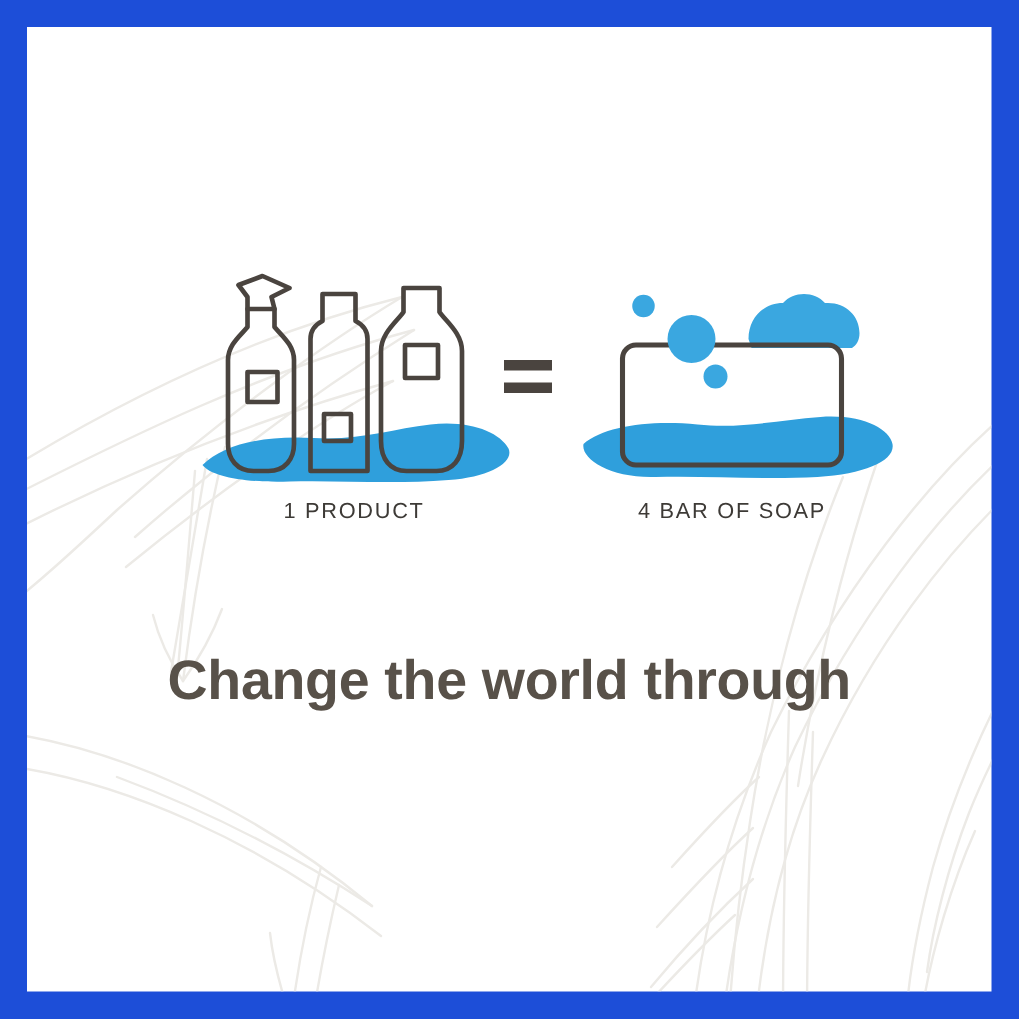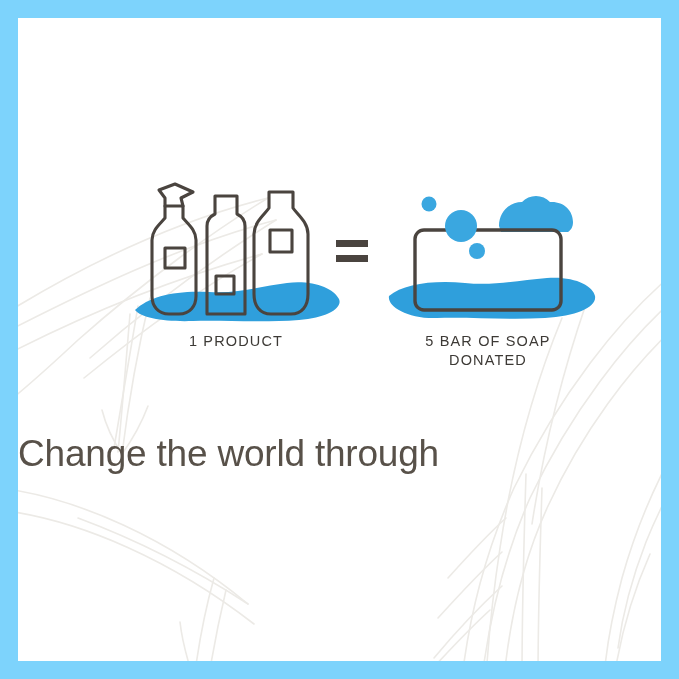--- a/index.html
+++ b/index.html
@@ -4,21 +4,21 @@
 <style>
   html, body {
     margin: 0;
     padding: 0;
     background: #ffffff;
   }
   #canvas {
     position: relative;
     width: 679px;
     height: 679px;
-    background: #7dd3fc;
+    background: #1d4ed8;
     overflow: hidden;
     font-family: "Liberation Sans", sans-serif;
   }
   
   #panel {
     position: absolute;
     left: 18px;
     top: 18px;
     width: 643px;
     height: 643px;
@@ -87,24 +87,24 @@
   }
   .eq-bar.top { top: 0; }
   .eq-bar.bottom { top: 15px; }
 
   
   #headline {
     position: absolute;
     left: 0;
     top: 412px;
     width: 643px;
-    text-align: left;
+    text-align: center;
     color: #585149;
     font-size: 37px;
-    font-weight: 400;
+    font-weight: 700;
     line-height: 47px;
     letter-spacing: -0.2px;
   }
   #headline span { display: block; }
 </style>
 </head>
 <body>
 
 <div id="canvas">
 
@@ -232,22 +232,21 @@
                    C 134 152, 98 149, 64 150
                    C 34 151, 14 138, 16 128 Z" fill="#2f9fdc"></path>
 
           <rect x="42" y="62" width="146" height="80" rx="9" ry="9" fill="none" stroke="#4a443f" stroke-width="3.4"></rect>
 
           <circle cx="56" cy="36" r="7.5" fill="#3aa7e0"></circle>
           <circle cx="88" cy="58" r="16" fill="#3aa7e0"></circle>
           <circle cx="104" cy="83" r="8" fill="#3aa7e0"></circle>
         </svg>
         <div class="icon-caption">
-          <span>5 BAR OF SOAP</span>
-          <span>DONATED</span>
+          <span>4 BAR OF SOAP</span>
         </div>
       </div>
 
     </div>
 
     <div id="headline">
       <span>Change the world through</span>
     </div>
 
   </div>

